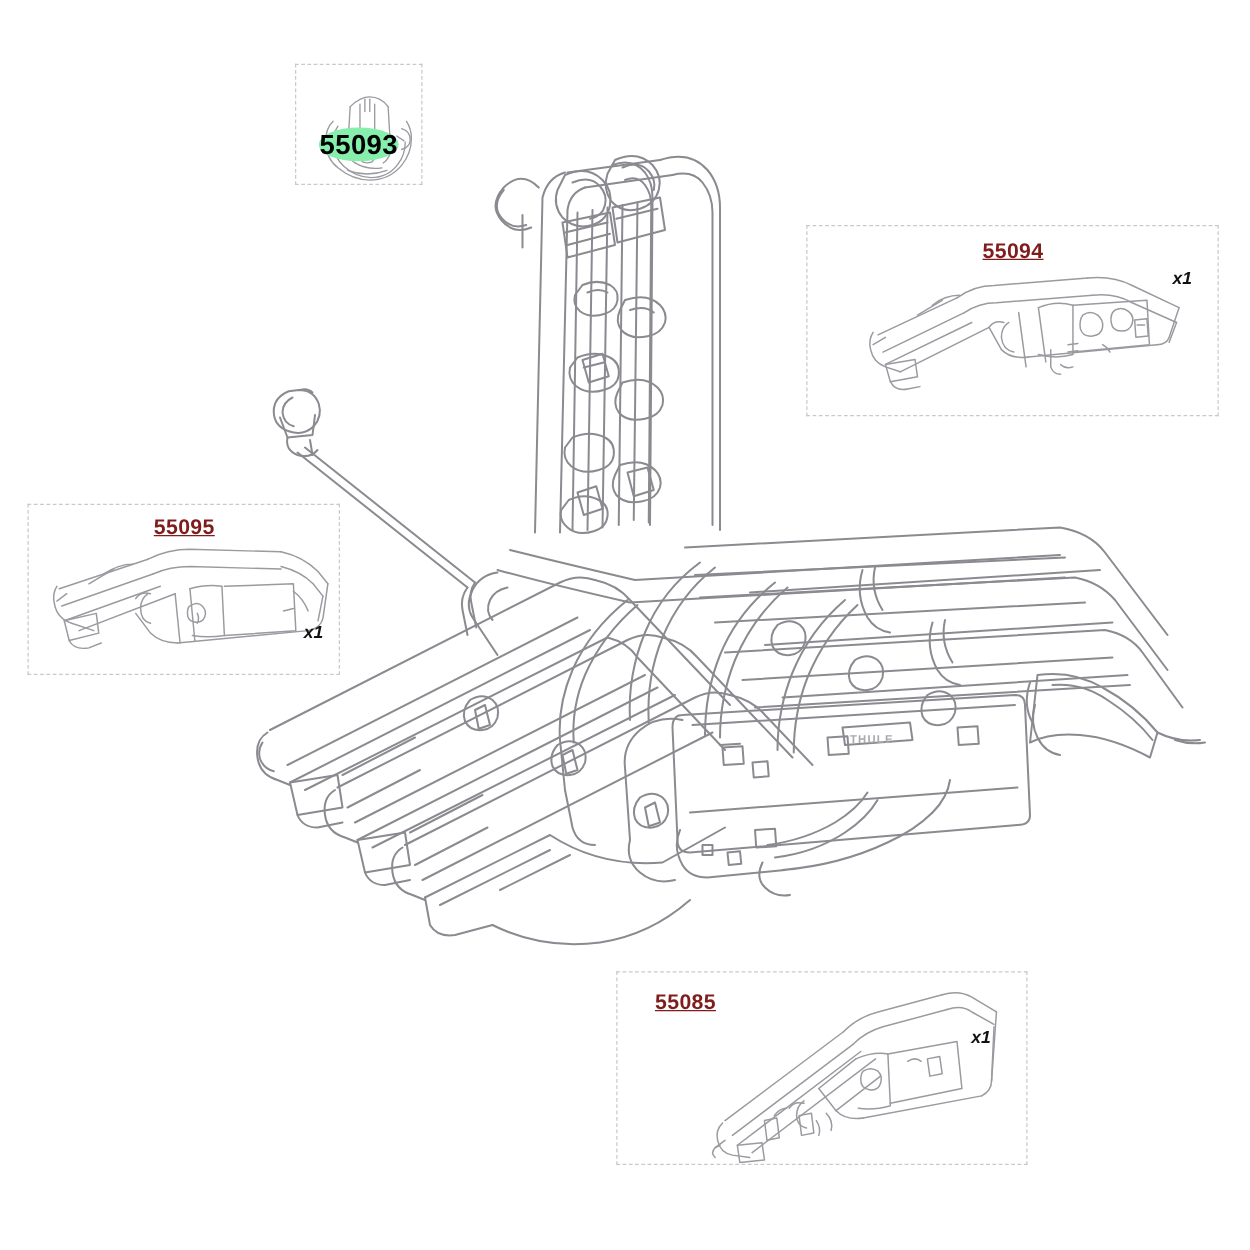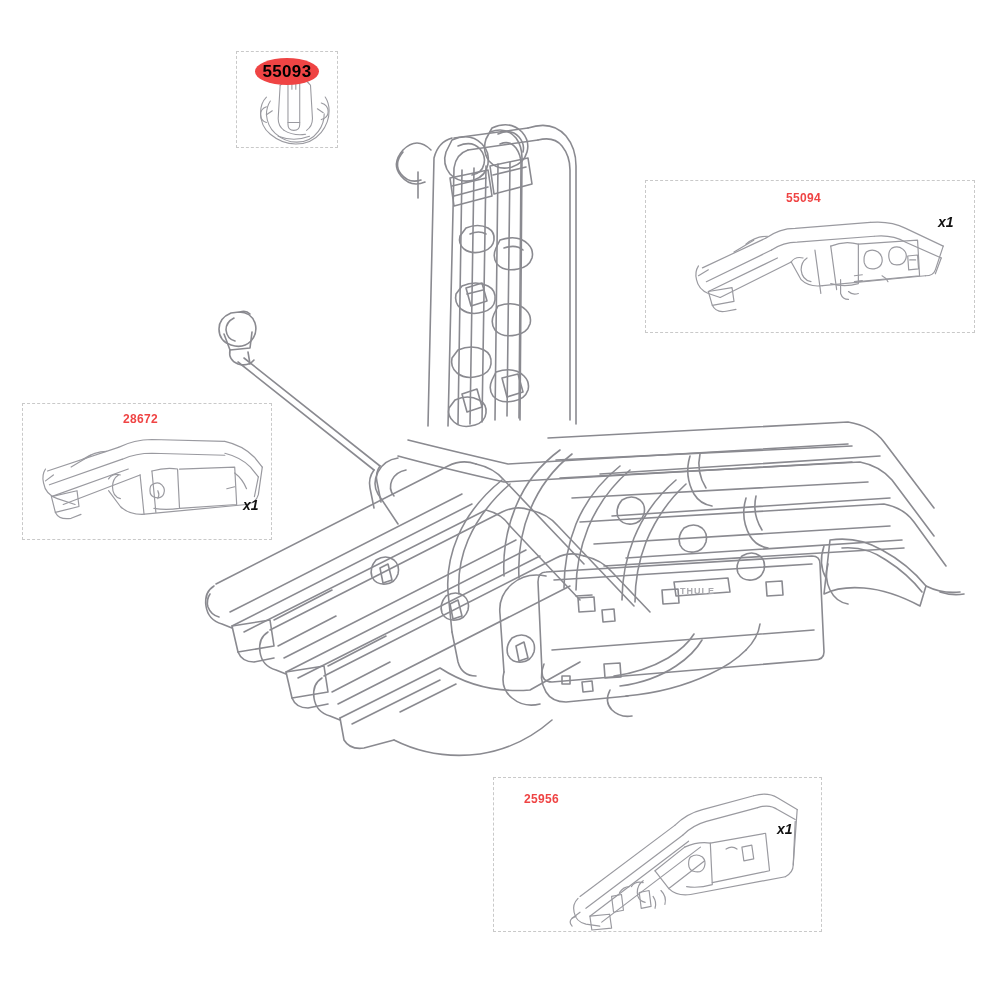--- a/index.html
+++ b/index.html
@@ -18,42 +18,44 @@
 
   
   .callout{
     position:absolute;
     border:1px dashed #c9c9c9;
     background:transparent;
     box-sizing:border-box;
   }
   .callout .pnum{
     position:absolute;
-    font-size:12px;
+    font-size:17px;
     font-weight:bold;
-    color:#ef4444;
+    color:#7f1d1d;
     letter-spacing:.3px;
     white-space:nowrap;
+    text-decoration:underline;
   }
   .callout .qty{
     position:absolute;
     font-size:14px;
     font-weight:bold;
     color:#111;
     white-space:nowrap;
     font-style:italic;
   }
   
   .pill{
     position:absolute;
-    background:#ef4444;
+    background:#86efac;
     border-radius:50%;
     display:flex;align-items:center;justify-content:center;
-    font-size:17px;font-weight:bold;color:#000;
+    font-size:22px;font-weight:bold;color:#000;
     letter-spacing:.3px;
+    margin-top:44px;
   }
 
   
   #box-55093{left:236px;top:51px;width:102px;height:97px;}
   #box-55094{left:645px;top:180px;width:330px;height:153px;}
   #box-55095{left:22px;top:403px;width:250px;height:137px;}
   #box-55085{left:493px;top:777px;width:329px;height:155px;}
 
   #pill-55093{left:18px;top:6px;width:64px;height:27px;}
   #lbl-55094{left:140px;top:10px;}
@@ -338,21 +340,21 @@
         <path d="M136 88 q2 4 0 8"></path>
         <path d="M96 72 q-6 4 -6 12 q0 10 8 12"></path>
         <path d="M86 76 q4 -6 12 -4"></path>
         <path d="M60 56 q12 -8 24 -8"></path>
         <path d="M48 64 l20 -12"></path>
         <path d="M22 78 l8 -6"></path>
         <path d="M214 70 q8 6 12 16"></path>
         <path d="M206 86 l8 -2"></path>
       </g>
     </svg>
-    <div class="pnum" id="lbl-55095">28672</div>
+    <div class="pnum" id="lbl-55095">55095</div>
     <div class="qty" id="qty-55095">x1</div>
   </div>
 
   <div class="callout" id="box-55085">
     <svg class="partart" viewBox="0 0 329 155" aria-hidden="true">
       <g fill="none" stroke="#9a9aa0" stroke-width="1.2" stroke-linecap="round" stroke-linejoin="round">
         <path d="M84 122 q-6 6 -4 14 q2 10 12 12 l14 2"></path>
         <path d="M86 120 l96 -72"></path>
         <path d="M92 132 l98 -74"></path>
         <path d="M96 140 l100 -76"></path>
@@ -377,17 +379,17 @@
         <path d="M146 116 l10 -2 l2 16 l-10 2 z"></path>
         <path d="M160 120 q4 6 2 12"></path>
         <path d="M168 114 q6 6 4 14"></path>
         <path d="M198 80 q6 -4 12 0 q4 4 2 10 q-2 6 -9 5 q-7 -1 -7 -8 q0 -5 2 -7 z"></path>
         <path d="M234 72 q6 -4 11 0"></path>
         <path d="M250 70 l10 -2 l2 14 l-10 2 z"></path>
         <path d="M86 136 l-8 6 q-4 4 0 8"></path>
         <path d="M78 142 l4 -2"></path>
       </g>
     </svg>
-    <div class="pnum" id="lbl-55085">25956</div>
+    <div class="pnum" id="lbl-55085">55085</div>
     <div class="qty" id="qty-55085">x1</div>
   </div>
 
 </div>
 
 </body></html>

